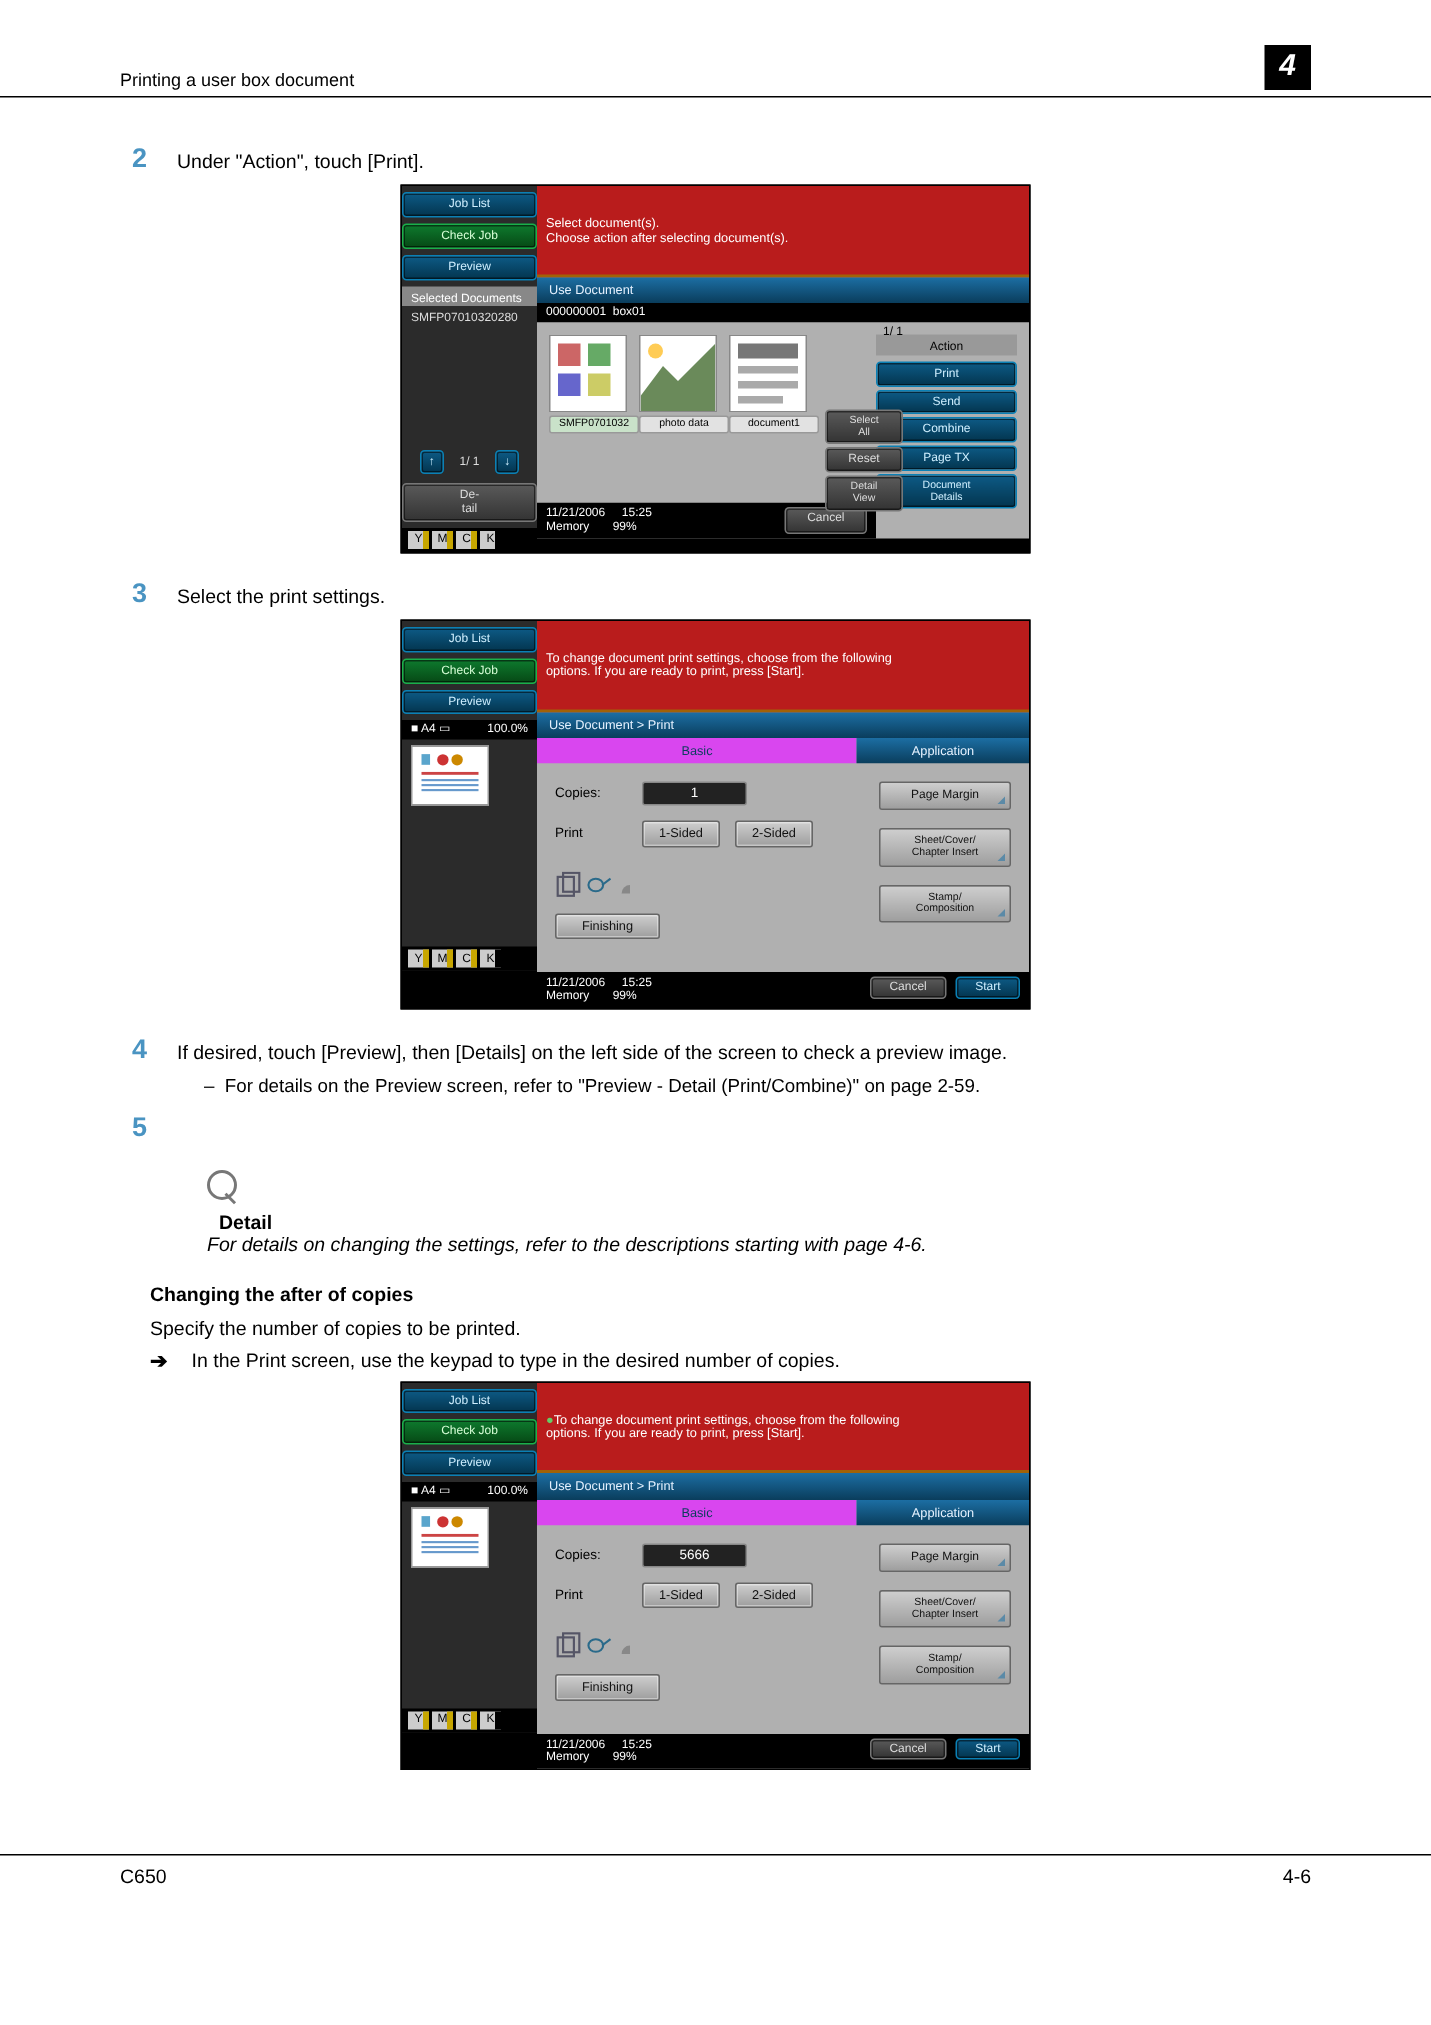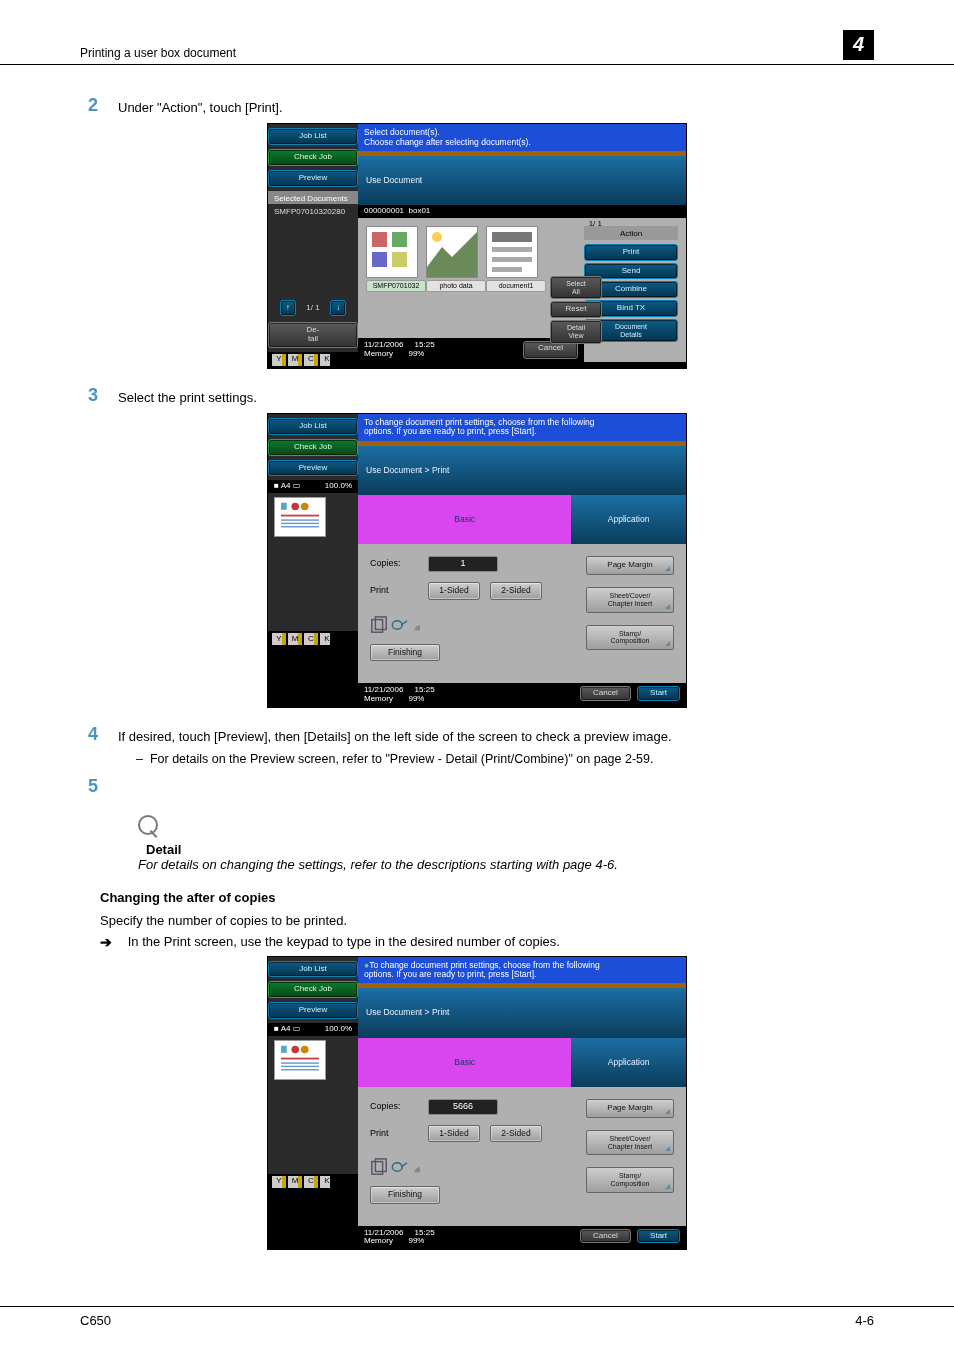--- a/index.html
+++ b/index.html
@@ -50,22 +50,22 @@
   .panel::after { content:""; display:block; clear:both; }
   .sbtn { background: linear-gradient(#0d5a85,#03354f); border:1px solid #0a80b5;
     border-radius:3px; color:#cfefff; text-align:center; padding:3px 2px; margin:4px 6px;
     font-size:8px; box-shadow: inset 0 0 0 1px #0008; }
   .sbtn.green { background: linear-gradient(#0e7a2e,#064915); border-color:#19b04a; color:#d8ffd8;}
   .sbtn.grey { background: linear-gradient(#5a5a5a,#333); border:1px solid #777; color:#ddd; }
   .sbtn.wide { margin:4px 0; font-size:8px; }
   .sbtn.sq { width:16px; height:16px; padding:0; display:inline-flex; align-items:center; justify-content:center; margin:2px; }
   .side-label { color:#ddd; font-size:8px; padding:4px 6px 1px; }
   .side-label.white { background:#888; color:#fff; }
-  .main .topmsg { background:#1d4ed8; color:#fff; padding:4px 6px; font-size:8.5px; min-height:24px; border-bottom:5px solid #a16207;}
-  .bluebar { background: linear-gradient(#1c6ea3,#0a3d5c); color:#e6f2ff; padding:20px 8px; font-size:8.5px; }
+  .main .topmsg { background:#b91c1c; color:#fff; padding:20px 6px; font-size:8.5px; min-height:24px; border-bottom:2px solid #a16207;}
+  .bluebar { background: linear-gradient(#1c6ea3,#0a3d5c); color:#e6f2ff; padding:4px 8px; font-size:8.5px; }
   .bluebar.sel { background:#d946ef; color:#0a3d5c; text-align:center; }
   .blackbar { background:#000; color:#fff; padding:2px 6px; font-size:8px; }
   .workarea { background:#b0b0b0; padding:8px; min-height:120px; position:relative; }
   .footerbar { background:#000; color:#fff; padding:3px 6px; font-size:8px; display:flex; justify-content:space-between; }
   .t-letters { display:flex; gap:2px; padding:2px 4px; background:#000; }
   .t-letter { background:#ccc; color:#000; width:14px; height:12px; font-size:8px;
     display:flex; align-items:center; justify-content:center; position:relative; }
   .t-letter::after { content:""; position:absolute; right:0; top:0; bottom:0; width:4px; background:#c7a600; }
   .t-letter.k::after { background:#000; }
   .workarea .label { font-size:9px; color:#000; }
@@ -127,34 +127,34 @@
     <div class="t-letters">
       <span class="t-letter">Y</span>
       <span class="t-letter">M</span>
       <span class="t-letter">C</span>
       <span class="t-letter k">K</span>
     </div>
   </div>
 
   <div class="main">
     <div class="topmsg">
-      <span>Select document(s).</span><br><span>Choose change after selecting document(s).</span>
+      <span>Select document(s).</span><br><span>Choose action after selecting document(s).</span>
     </div>
     <div class="bluebar">Use Document</div>
     <div class="blackbar">
       <span>000000001</span>&nbsp;&nbsp;<span>box01</span>
     </div>
     <div class="workarea">
 
       <div class="panel1-right">
         <div class="side-label" style="background:#999;color:#000;text-align:center;margin-bottom:4px;">Action</div>
         <div class="sbtn" style="margin:2px 0">Print</div>
         <div class="sbtn" style="margin:2px 0">Send</div>
         <div class="sbtn" style="margin:2px 0">Combine</div>
-        <div class="sbtn" style="margin:2px 0">Bind TX</div>
+        <div class="sbtn" style="margin:2px 0">Page TX</div>
         <div class="sbtn" style="margin:2px 0;white-space:pre-line;font-size:7px">Document
 Details</div>
       </div>
 
       <div style="position:absolute; right:84px; top:2px; color:#000; font-size:8px;">1/  1</div>
       <div style="position:absolute; right:84px; top:56px; width:52px;">
         <div class="sbtn grey" style="margin:2px 0;font-size:7px;white-space:pre-line">Select
 All</div>
         <div class="sbtn grey" style="margin:2px 0">Reset</div>
         <div class="sbtn grey" style="margin:2px 0;font-size:7px;white-space:pre-line">Detail

